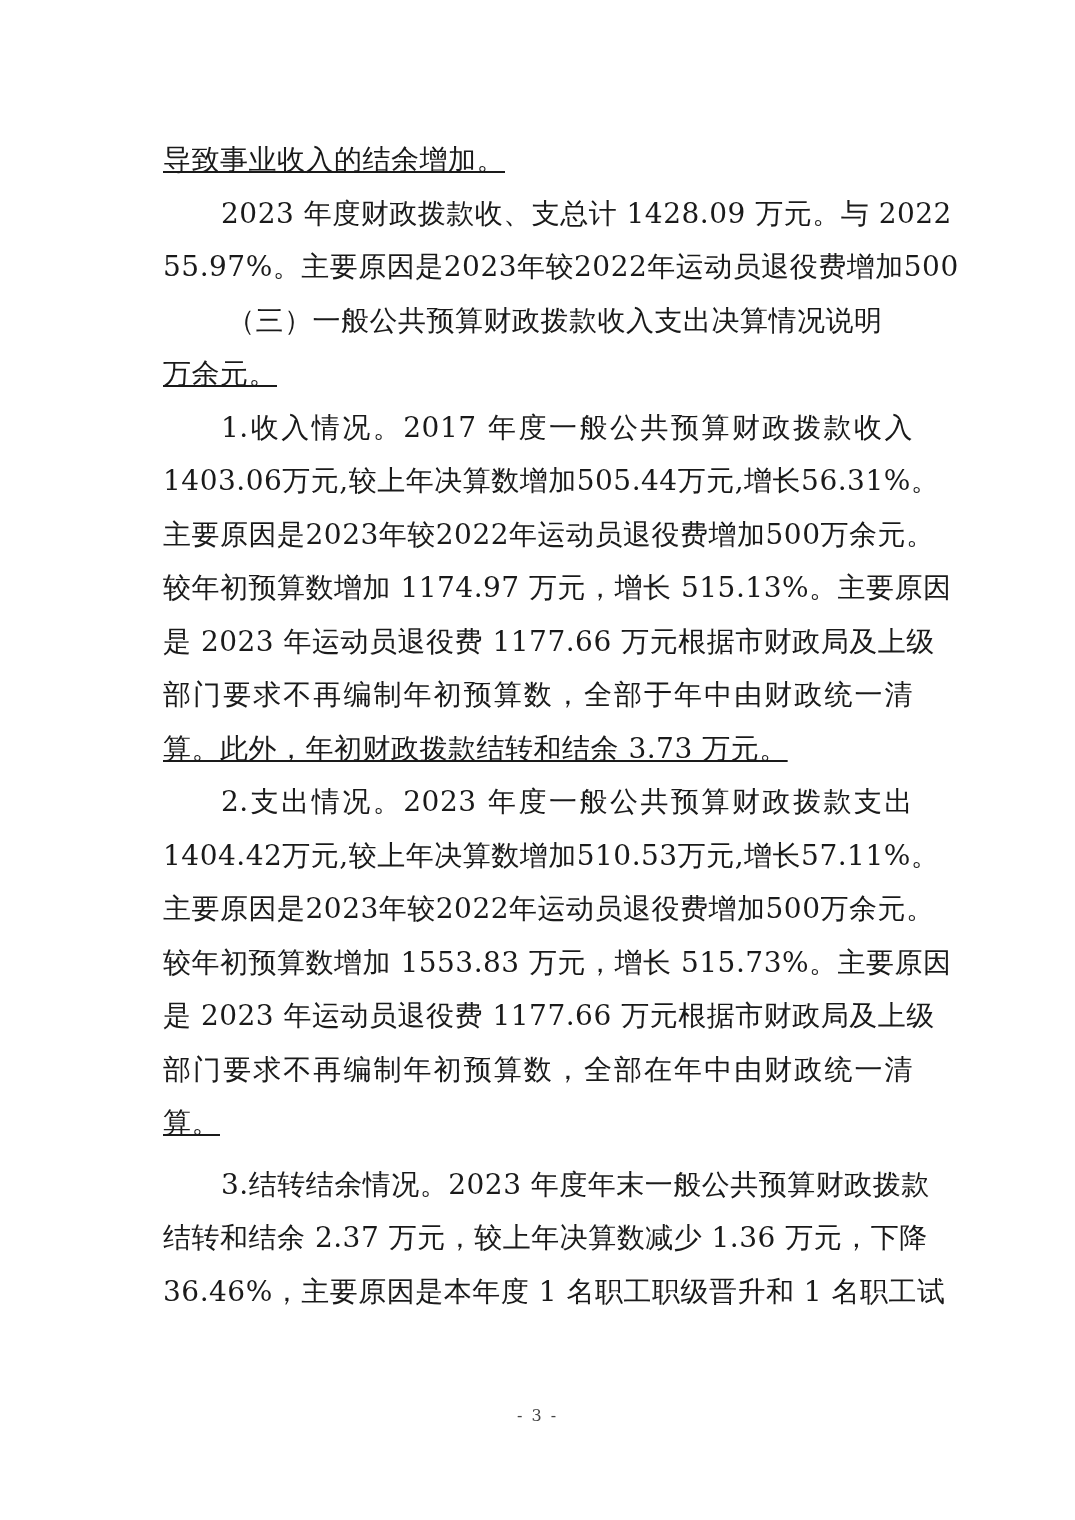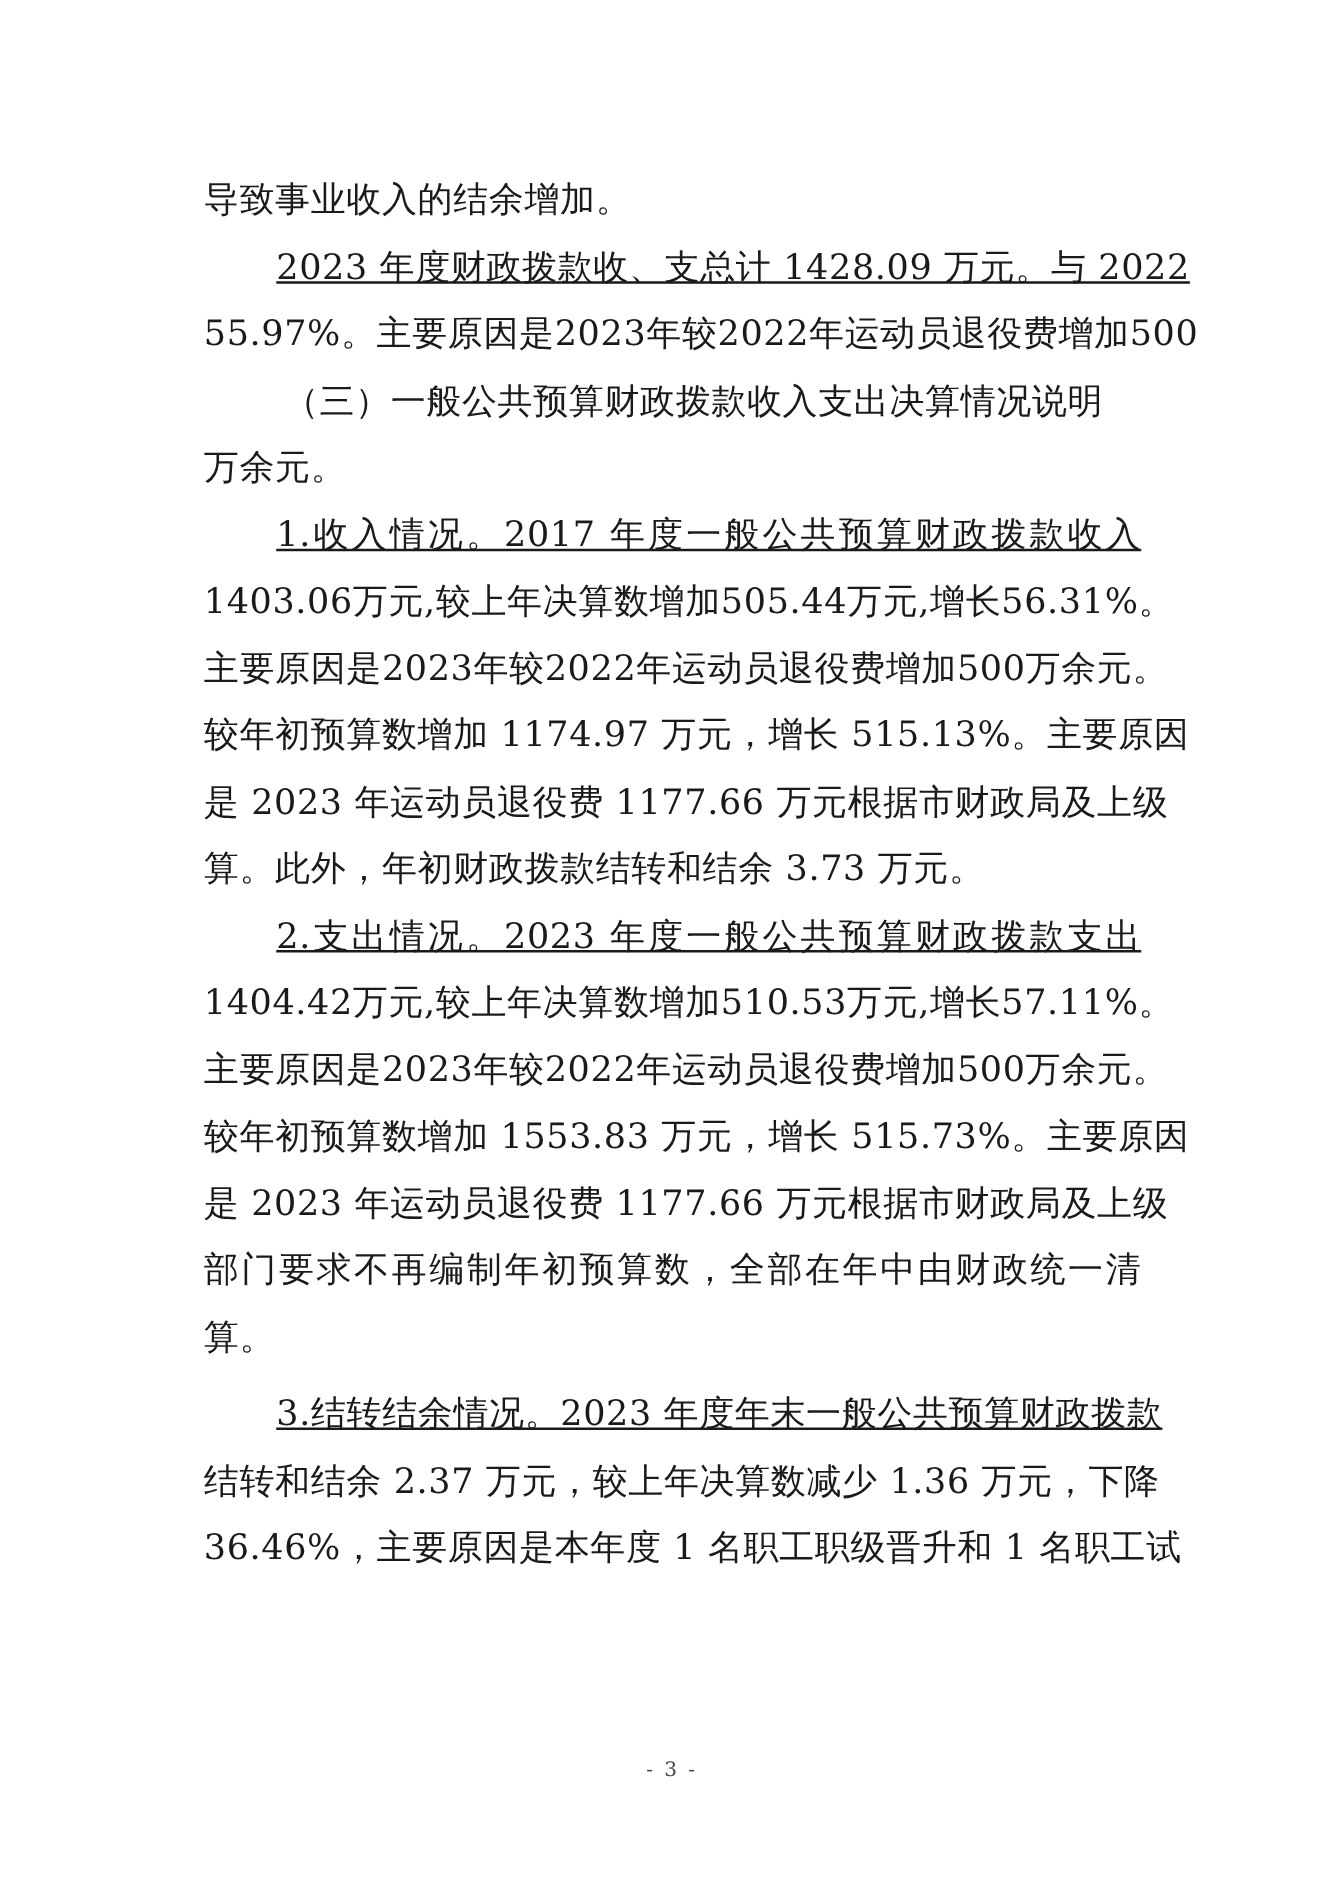--- a/index.html
+++ b/index.html
@@ -1,41 +1,42 @@
 <!DOCTYPE html>
 <html><head>
 <meta charset="utf-8">
 <style>
   html, body { margin: 0; padding: 0; background: #ffffff; }
   body { width: 1075px; height: 1520px; position: relative; overflow: hidden;
          font-family: "DejaVu Serif", "Liberation Serif", serif; color: #1a1a1a; }
   .page { position: absolute; left: 163px; top: 133px; width: 750px; }
   .line { height: 53.5px; line-height: 53.5px; font-size: 28px; white-space: nowrap;
           text-align: justify; text-align-last: justify; letter-spacing: 0.5px; }
-  .line.last { text-align-last: left; }
-  .indent { padding-left: 58px; text-decoration: underline; }
+  .line.last { text-align-last: left; text-decoration: underline; }
+  .indent { padding-left: 58px; }
   .heading { padding-left: 64px; text-align-last: left; }
   .gap { height: 8px; }
   .footer { position: absolute; top: 1406px; left: 0; width: 1075px; text-align: center;
             font-size: 16px; color: #444; letter-spacing: 2px; }
 </style>
 </head>
 <body>
 
 <div class="page">
   <div class="line last">导致事业收入的结余增加。</div>
   <div class="line indent">2023 年度财政拨款收、支总计 1428.09 万元。与 2022</div>
   <div class="line">55.97%。主要原因是2023年较2022年运动员退役费增加500</div>
   <div class="line heading">（三）一般公共预算财政拨款收入支出决算情况说明</div>
   <div class="line last">万余元。</div>
   <div class="line indent">1.收入情况。2017 年度一般公共预算财政拨款收入</div>
   <div class="line">1403.06万元,较上年决算数增加505.44万元,增长56.31%。</div>
   <div class="line">主要原因是2023年较2022年运动员退役费增加500万余元。</div>
   <div class="line">较年初预算数增加 1174.97 万元，增长 515.13%。主要原因</div>
   <div class="line">是 2023 年运动员退役费 1177.66 万元根据市财政局及上级</div>
+  <div class="line">部门要求不再编制年初预算数，全部于年中由财政统一清</div>
   <div class="line last">算。此外，年初财政拨款结转和结余 3.73 万元。</div>
   <div class="line indent">2.支出情况。2023 年度一般公共预算财政拨款支出</div>
   <div class="line">1404.42万元,较上年决算数增加510.53万元,增长57.11%。</div>
   <div class="line">主要原因是2023年较2022年运动员退役费增加500万余元。</div>
   <div class="line">较年初预算数增加 1553.83 万元，增长 515.73%。主要原因</div>
   <div class="line">是 2023 年运动员退役费 1177.66 万元根据市财政局及上级</div>
   <div class="line">部门要求不再编制年初预算数，全部在年中由财政统一清</div>
   <div class="line last">算。</div>
   <div class="gap"></div>
   <div class="line indent">3.结转结余情况。2023 年度年末一般公共预算财政拨款</div>

